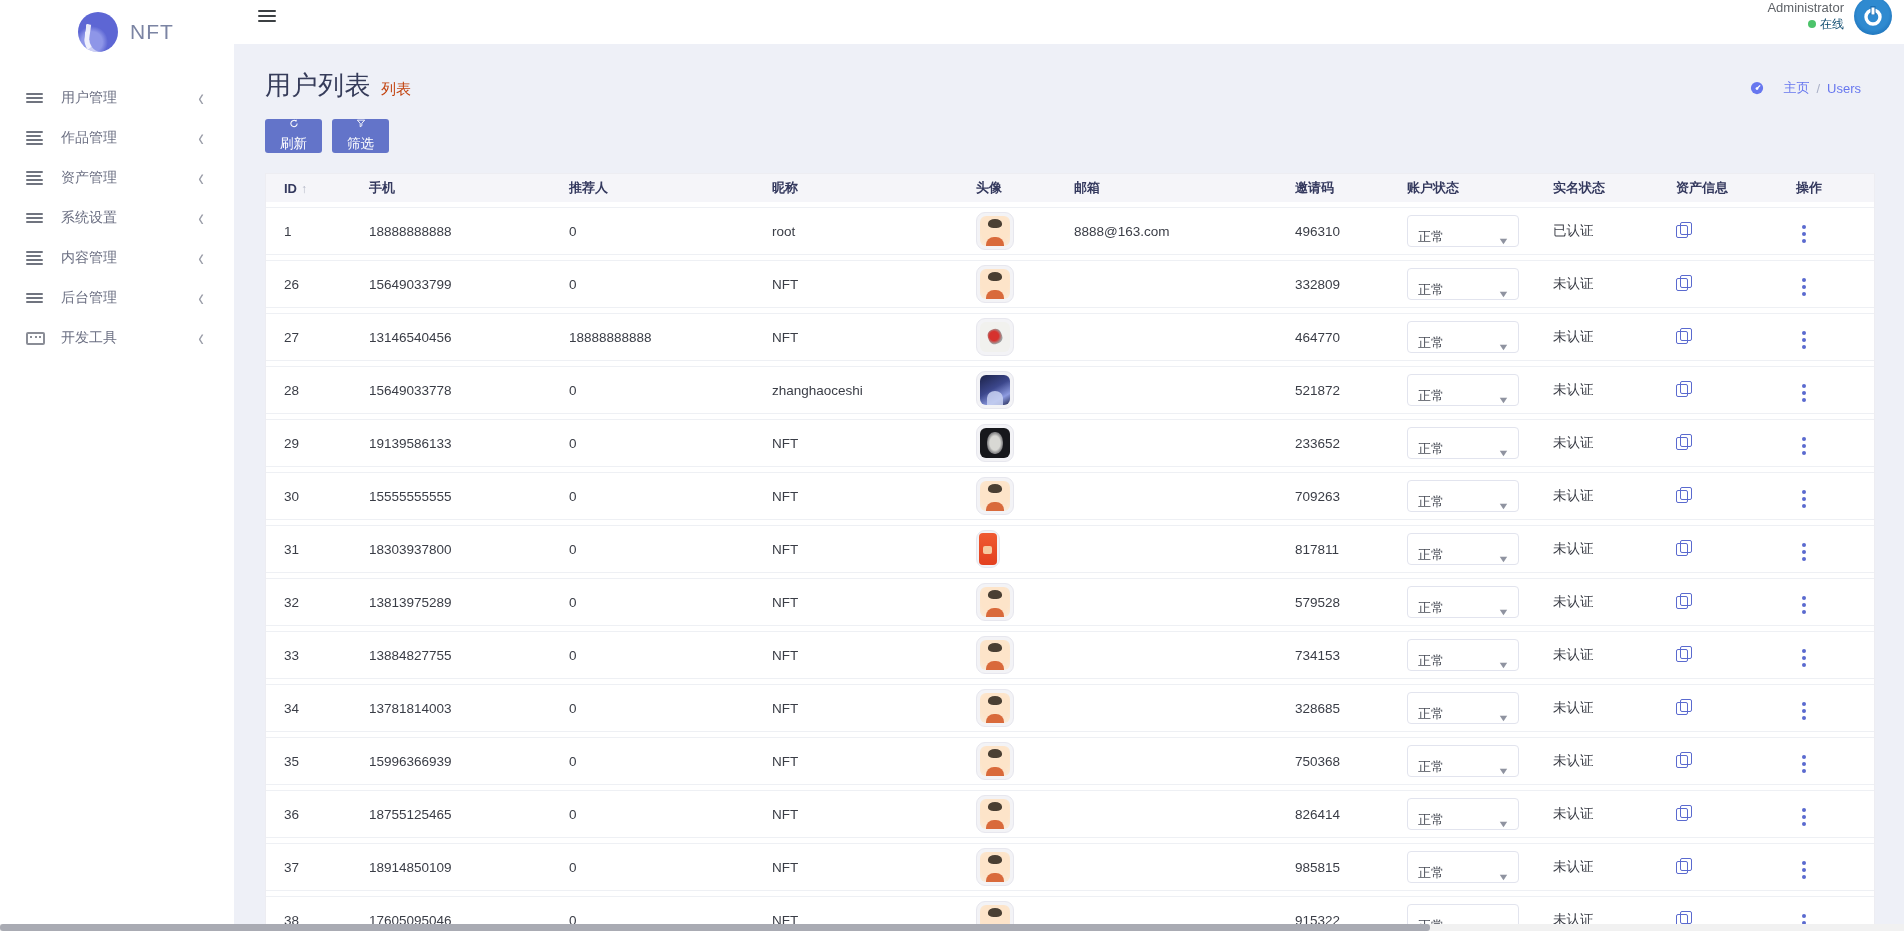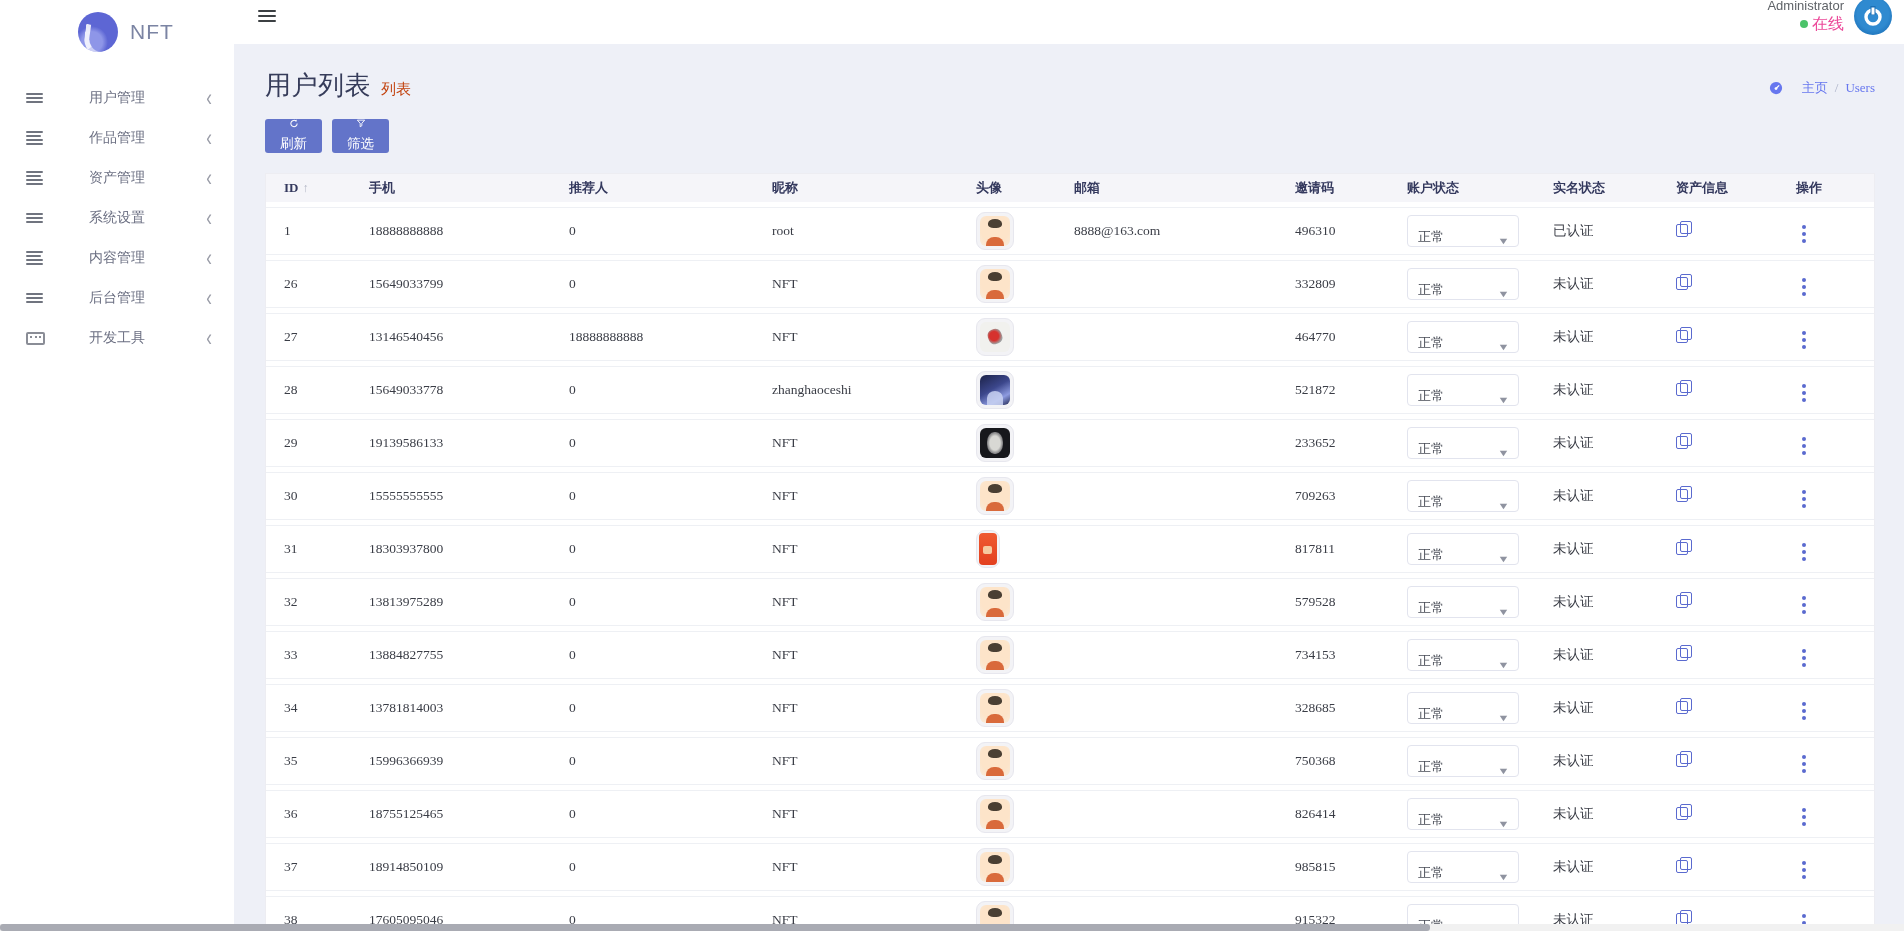--- a/index.html
+++ b/index.html
@@ -21,51 +21,51 @@
     position:relative; overflow:hidden; flex:0 0 auto;
   }
   .brand-logo::after{
     content:""; position:absolute; left:6px; bottom:-4px; width:16px; height:26px;
     border-left:5px solid rgba(255,255,255,.85); border-bottom:5px solid rgba(255,255,255,.55);
     border-radius:0 0 0 18px; transform:rotate(8deg);
   }
   .brand-name { margin-left:12px; font-size:21px; color:#7b84a3; letter-spacing:1px; }
   .menu { margin-top:14px; }
   .menu-item {
-    height:40px; display:flex; align-items:center; padding:0 22px 0 26px;
-    color:#6b6f82; font-size:14px; cursor:pointer;gap:28px;
+    height:40px; display:flex; align-items:center; padding:0 30px 0 26px;
+    color:#6b6f82; font-size:14px; cursor:pointer;
   }
   .menu-icon { width:17px; margin-right:18px; display:flex; flex-direction:column; gap:2px; }
   .menu-icon i { display:block; height:2px; background:#70747f; border-radius:1px; }
   .menu-icon.four i:nth-child(2){ width:90%; }
   .kbd-icon { width:19px; height:13px; border:2px solid #8a8d96; border-radius:2px;
     margin-right:16px; position:relative; }
   .kbd-icon::after{ content:""; position:absolute; left:2px; top:2px; width:11px; height:2px;
     border-top:2px dotted #8a8d96; }
   .menu-label { flex:1; }
   .menu-chevron { color:#9a9da8; font-size:17px; line-height:1; transform:scaleY(1.4); }
   
   .header {
     position:absolute; left:234px; right:0; top:0; height:44px; background:#ffffff;
     display:flex; align-items:center; padding:0 12px 12px 24px; z-index:4;
   }
   .hamburger { width:18px; cursor:pointer; display:flex; flex-direction:column; gap:3px; }
   .hamburger i { height:2px; background:#3c4043; border-radius:1px; }
   .header-right { margin-left:auto; display:flex; align-items:center; }
   .user-meta { text-align:right; margin-right:10px; line-height:1.25; }
   .user-name { font-size:13px; color:#5f6368; }
-  .user-status { font-size:16px; color:#ec4899; display:flex; align-items:center; justify-content:flex-end; gap:4px;}
+  .user-status { font-size:12px; color:#0c4a6e; display:flex; align-items:center; justify-content:flex-end; gap:4px;}
   .status-dot { width:8px; height:8px; border-radius:50%; background:#4cc36a; display:inline-block; }
   .user-avatar {
     width:38px; height:38px; border-radius:50%;
     background:radial-gradient(circle at 50% 45%, #2f8ad0 0 55%, #0f5fa8 100%);
     display:flex; align-items:center; justify-content:center; cursor:pointer;
   }
   
-  .content { position:absolute; left:234px; right:0; top:44px; bottom:0; padding:24px 29px 0 31px;font-family:Liberation Serif, serif; }
+  .content { position:absolute; left:234px; right:0; top:44px; bottom:0; padding:24px 43px 0 31px; }
   .page-head { display:flex; align-items:flex-end; }
   .page-title { font-size:26px; color:#363c5a; font-weight:500; letter-spacing:.5px; }
   .page-subtitle { font-size:15px; color:#c2410c; margin-left:10px; margin-bottom:4px; }
   .breadcrumb { margin-left:auto; display:flex; align-items:center; gap:7px; font-size:13px; color:#6777ef; margin-bottom:6px; }
   .breadcrumb .sep { color:#aab0c6; }
   .crumb-link { color:#6777ef; text-decoration:none; display:flex; align-items:center; gap:19px; cursor:pointer; }
   .toolbar { margin-top:16px; display:flex; gap:10px; }
   .btn {
     height:34px; background:#6374c9; color:#fff; border:none; border-radius:3px;
     font-size:13.5px; padding:0 15px; display:inline-flex; align-items:center; gap:7px;

